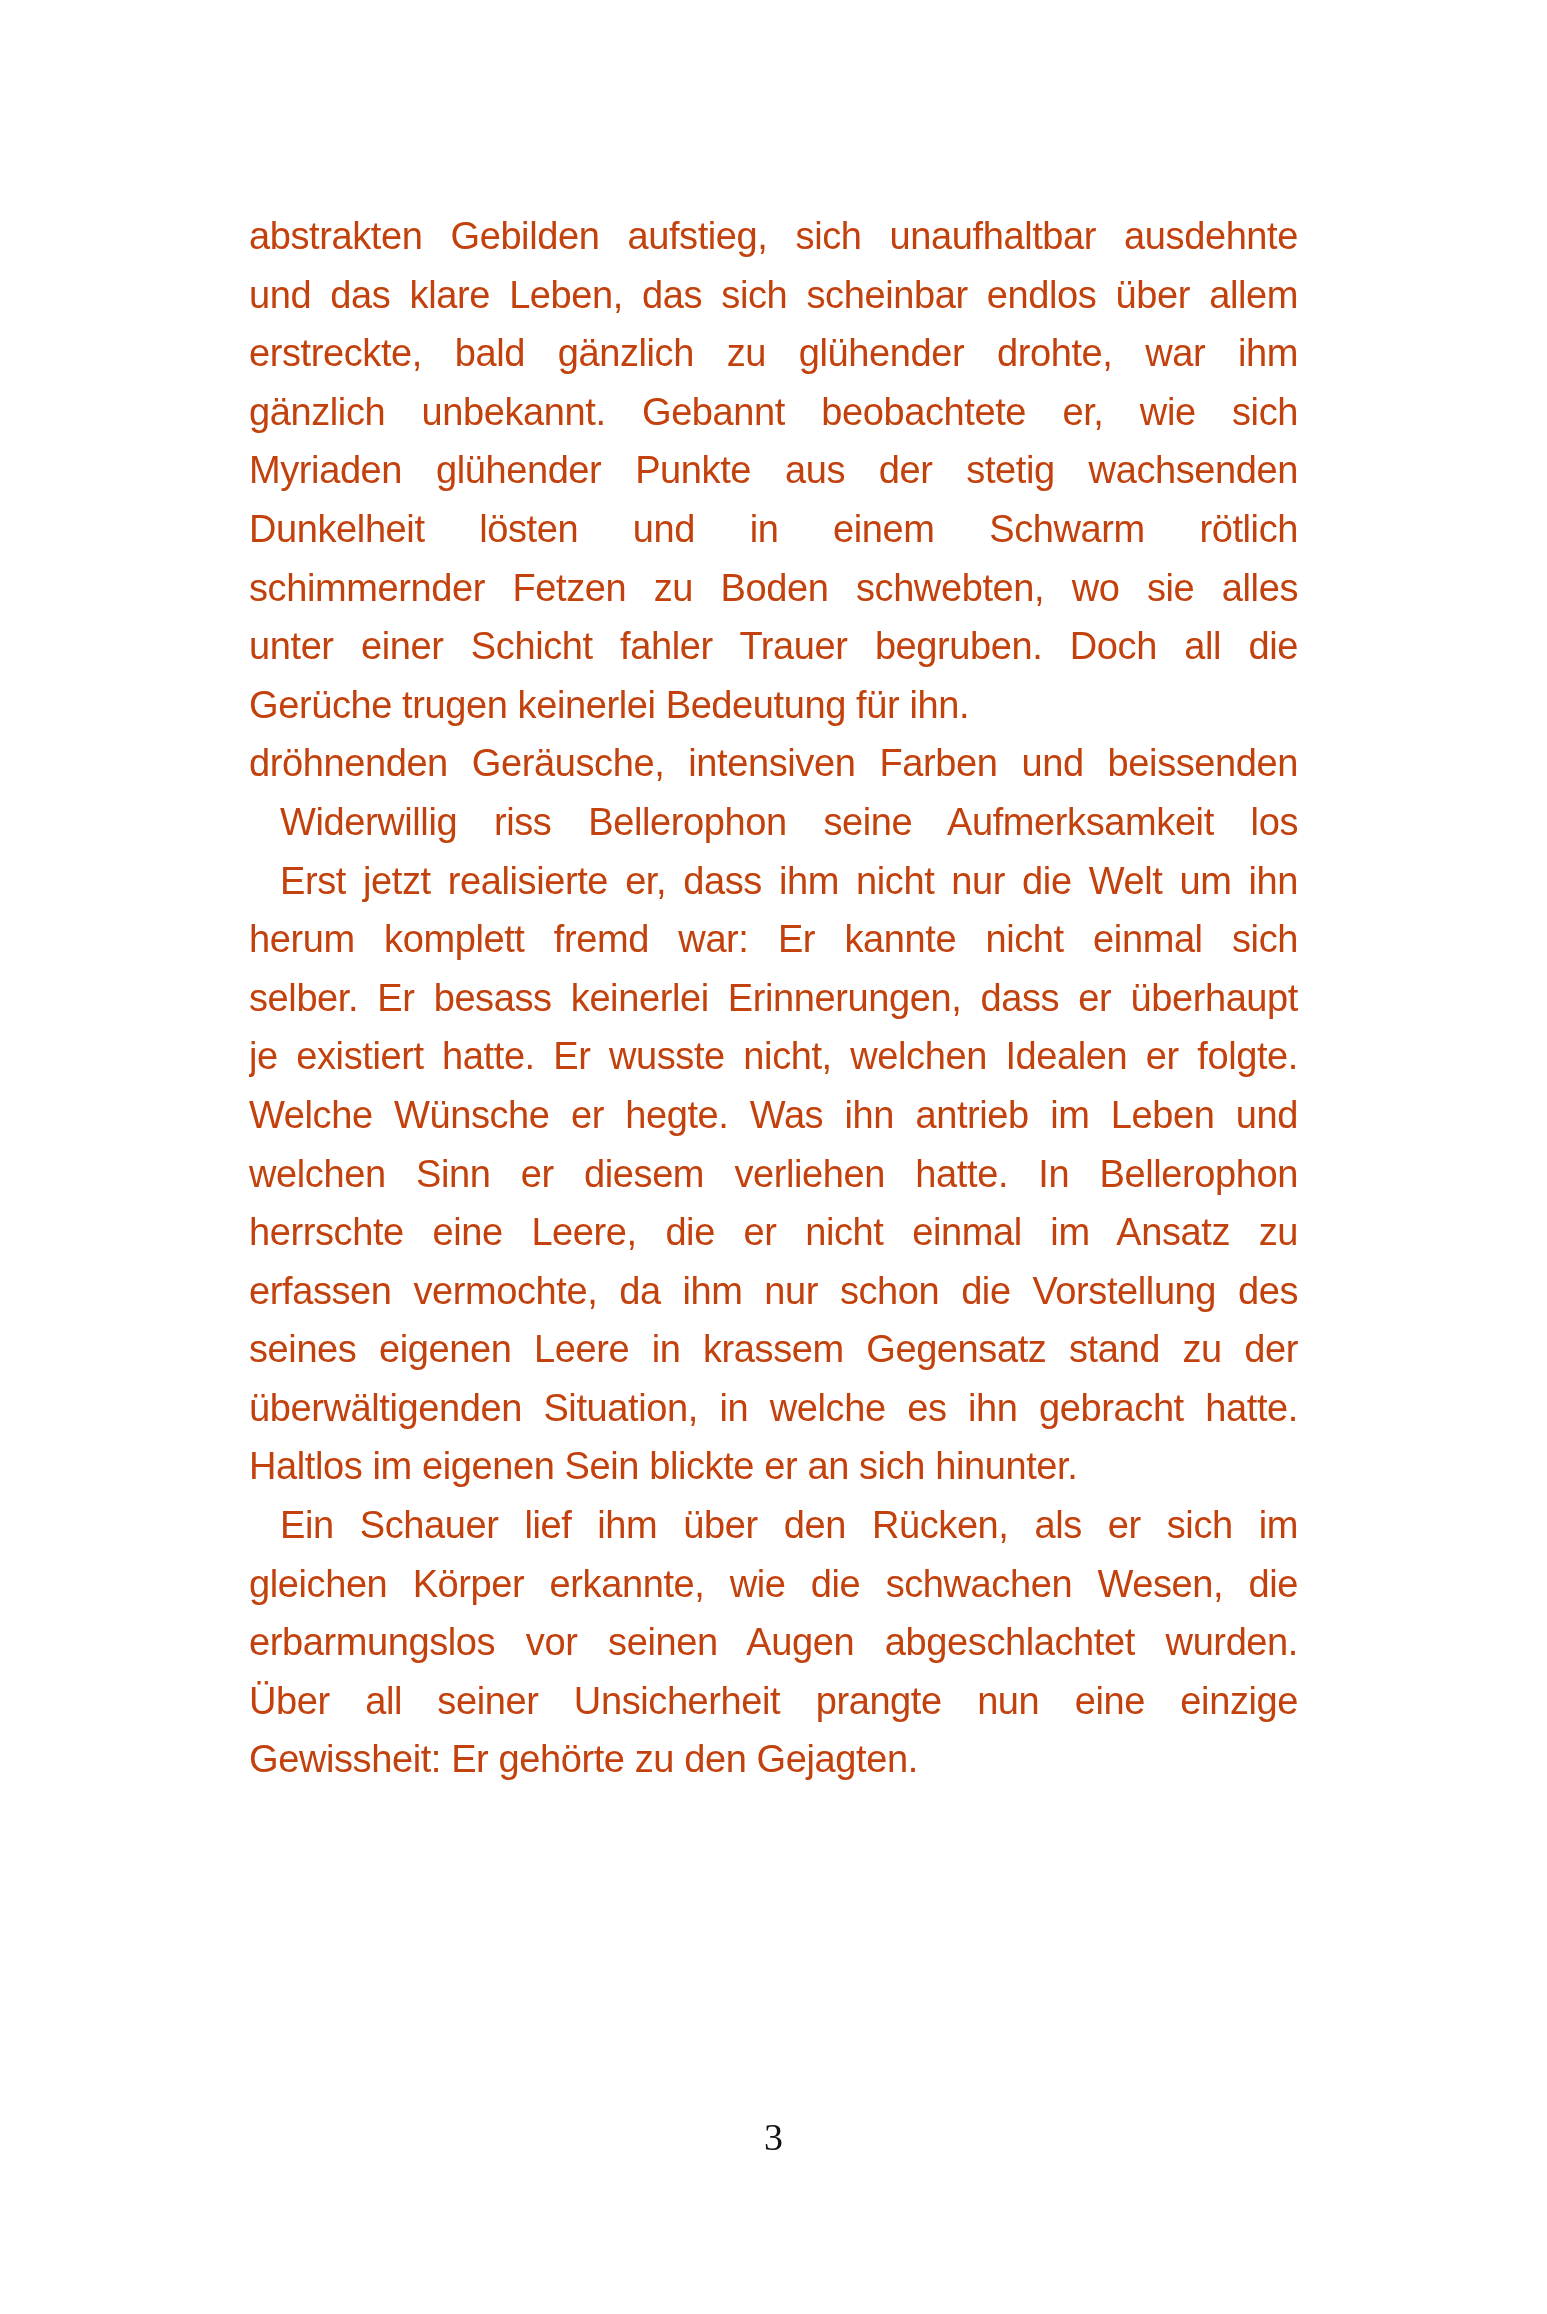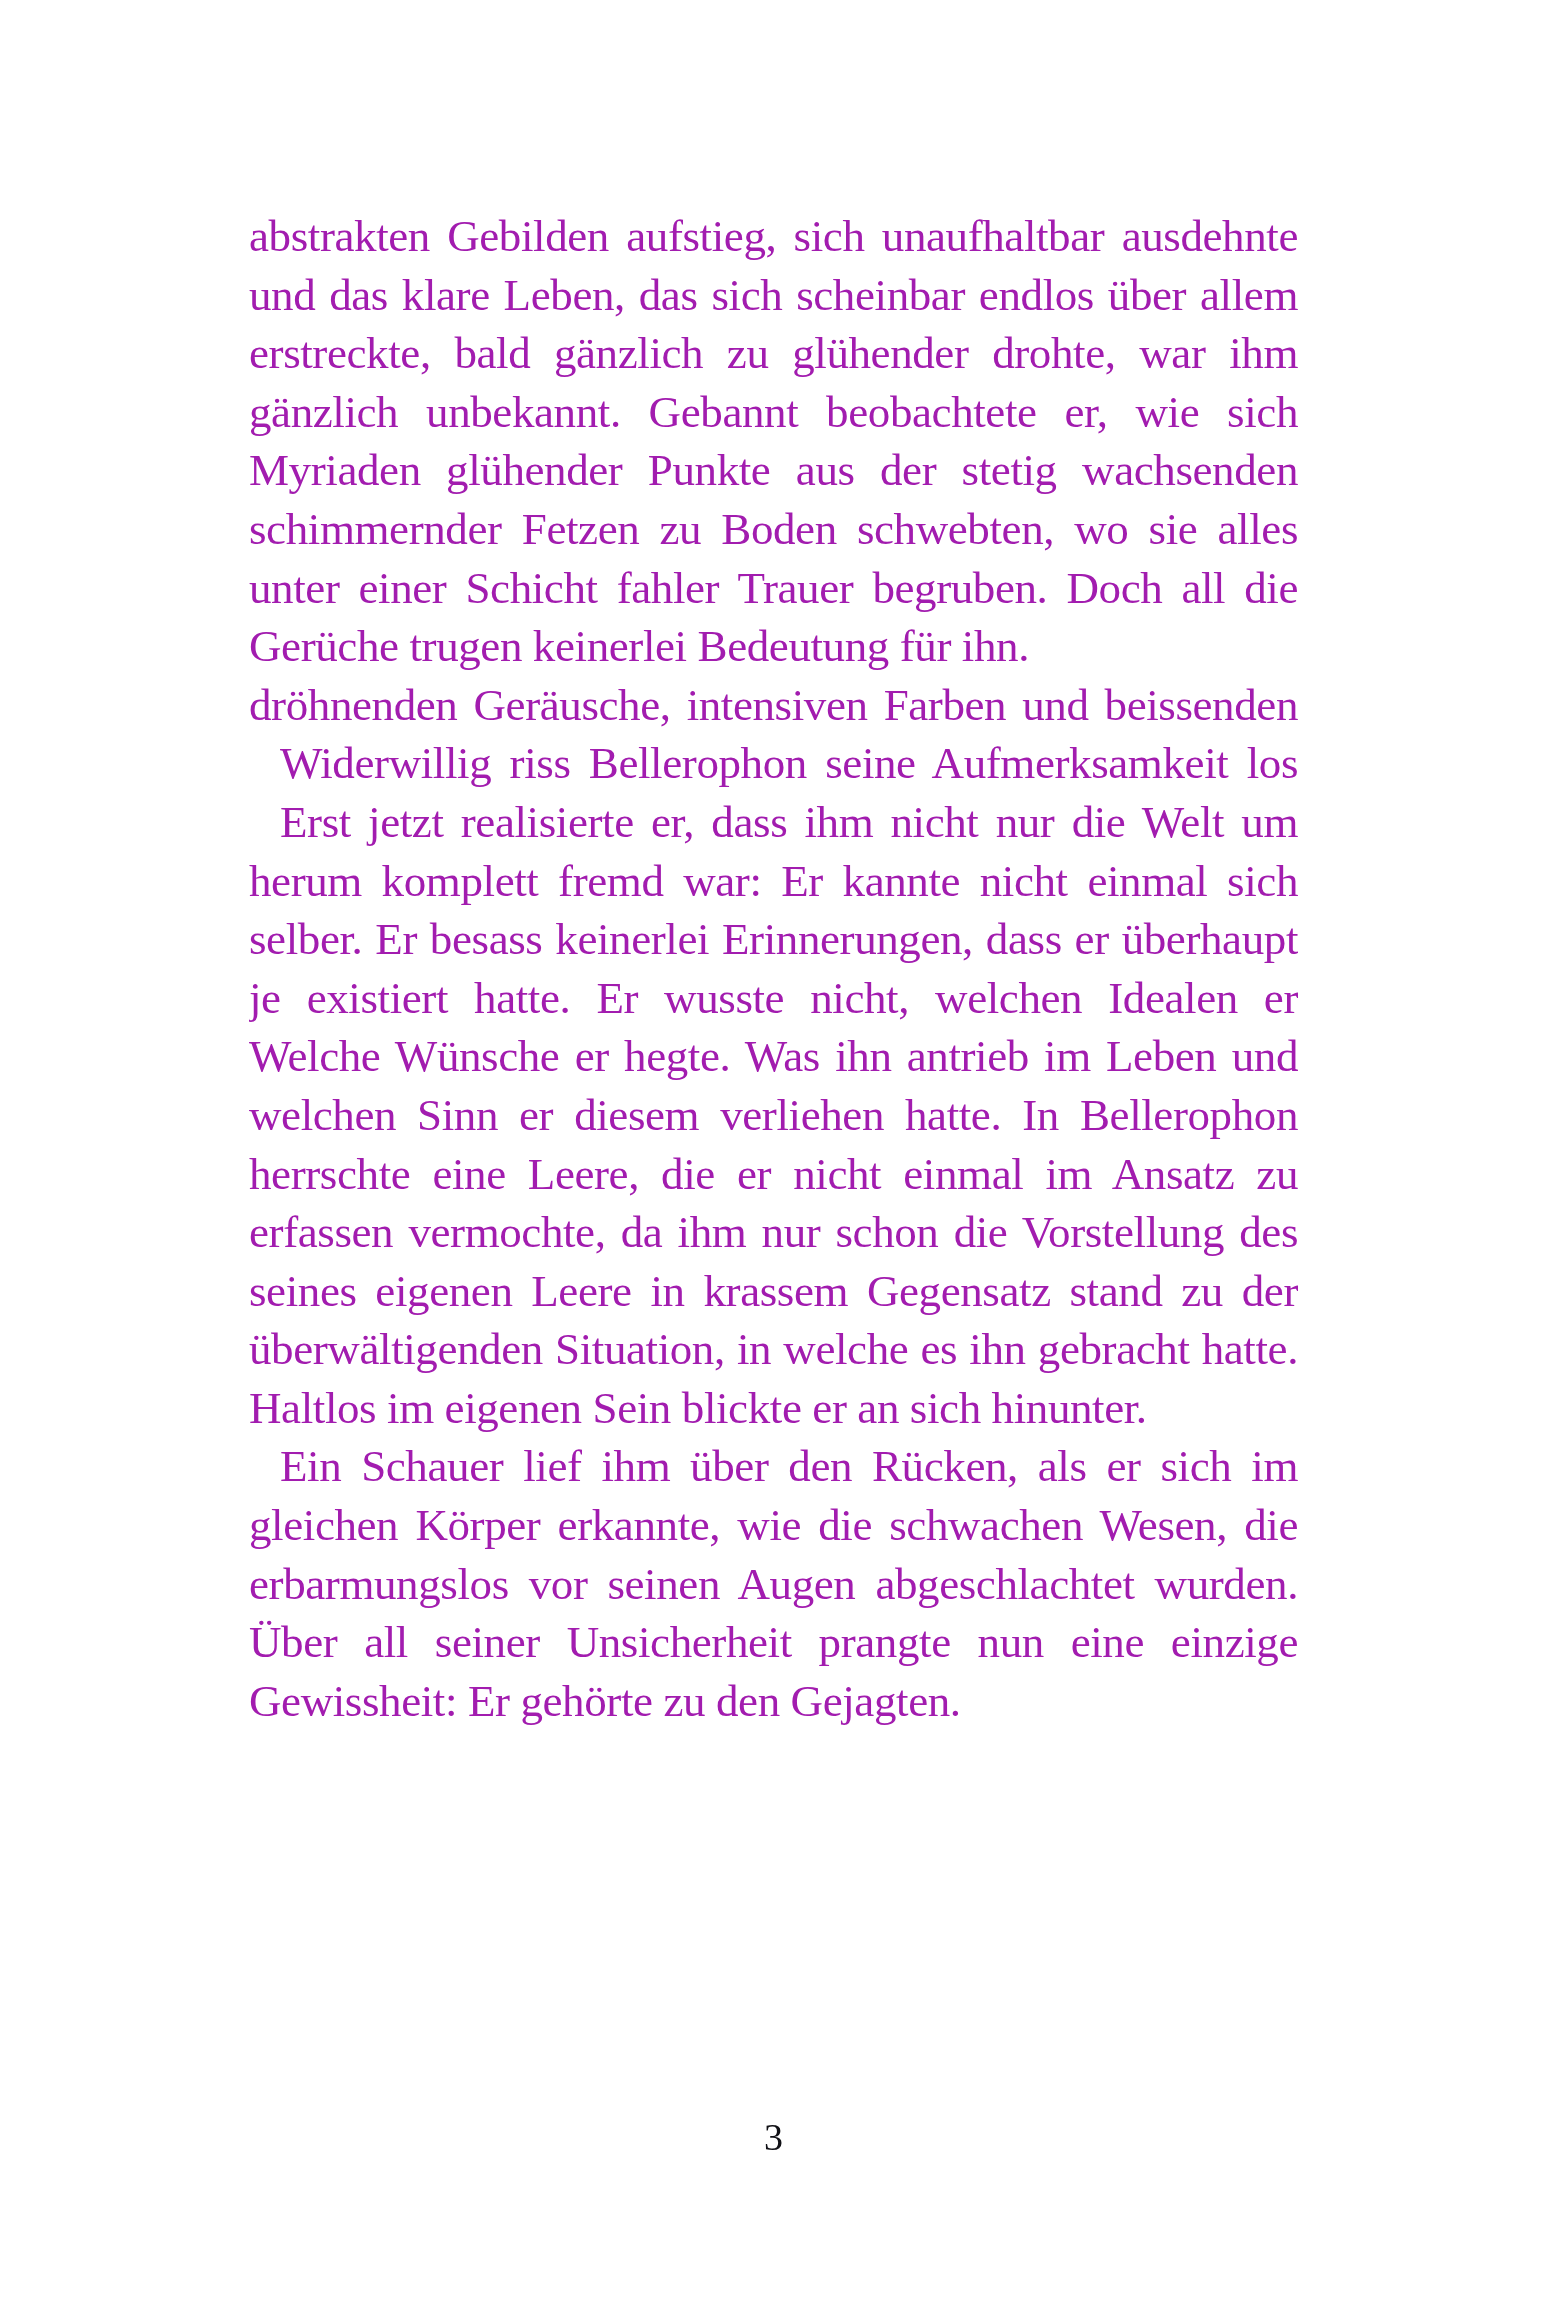--- a/index.html
+++ b/index.html
@@ -18,23 +18,23 @@
     left: 0; top: 0;
     width: 1547px;
     height: 2314px;
     background: #ffffff;
   }
   .text-column {
     position: absolute;
     left: 249px;
     top: 207px;
     width: 1049px;
-    color: #a21caf;
-    font-family: Liberation Serif, serif;
-    font-size: 45px;
+    color: #c2410c;
+    font-family: Liberation Sans, sans-serif;
+    font-size: 38px;
     letter-spacing: -0.4px;
   }
   .line {
     display: block;
     height: 58.6px;
     line-height: 58.6px;
     white-space: nowrap;
     overflow: visible;
   }
   .line.justify {
@@ -66,20 +66,21 @@
 
 <div class="page">
   <div class="text-column">
 
     <div class="paragraph">
       <span class="line justify">abstrakten Gebilden aufstieg, sich unaufhaltbar ausdehnte</span>
       <span class="line justify">und das klare Leben, das sich scheinbar endlos über allem</span>
       <span class="line justify">erstreckte, bald gänzlich zu glühender drohte, war ihm</span>
       <span class="line justify">gänzlich unbekannt. Gebannt beobachtete er, wie sich</span>
       <span class="line justify">Myriaden glühender Punkte aus der stetig wachsenden</span>
+      <span class="line justify">Dunkelheit lösten und in einem Schwarm rötlich</span>
       <span class="line justify">schimmernder Fetzen zu Boden schwebten, wo sie alles</span>
       <span class="line justify">unter einer Schicht fahler Trauer begruben. Doch all die</span>
       <span class="line last">Gerüche trugen keinerlei Bedeutung für ihn.</span>
       <span class="line justify">dröhnenden Geräusche, intensiven Farben und beissenden</span>
     </div>
 
     <div class="paragraph">
       <span class="line justify indent">Widerwillig riss Bellerophon seine Aufmerksamkeit los</span>
     </div>
 

